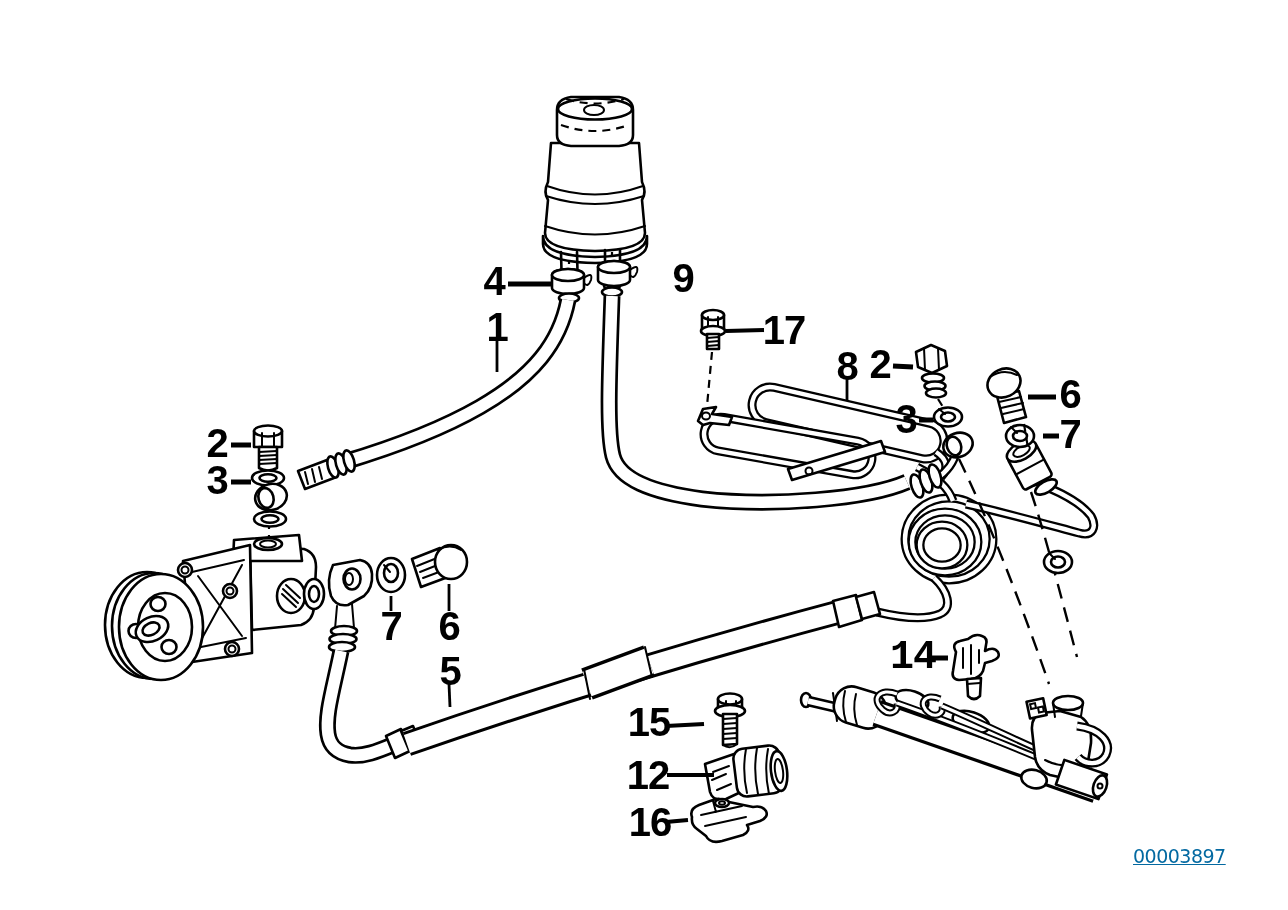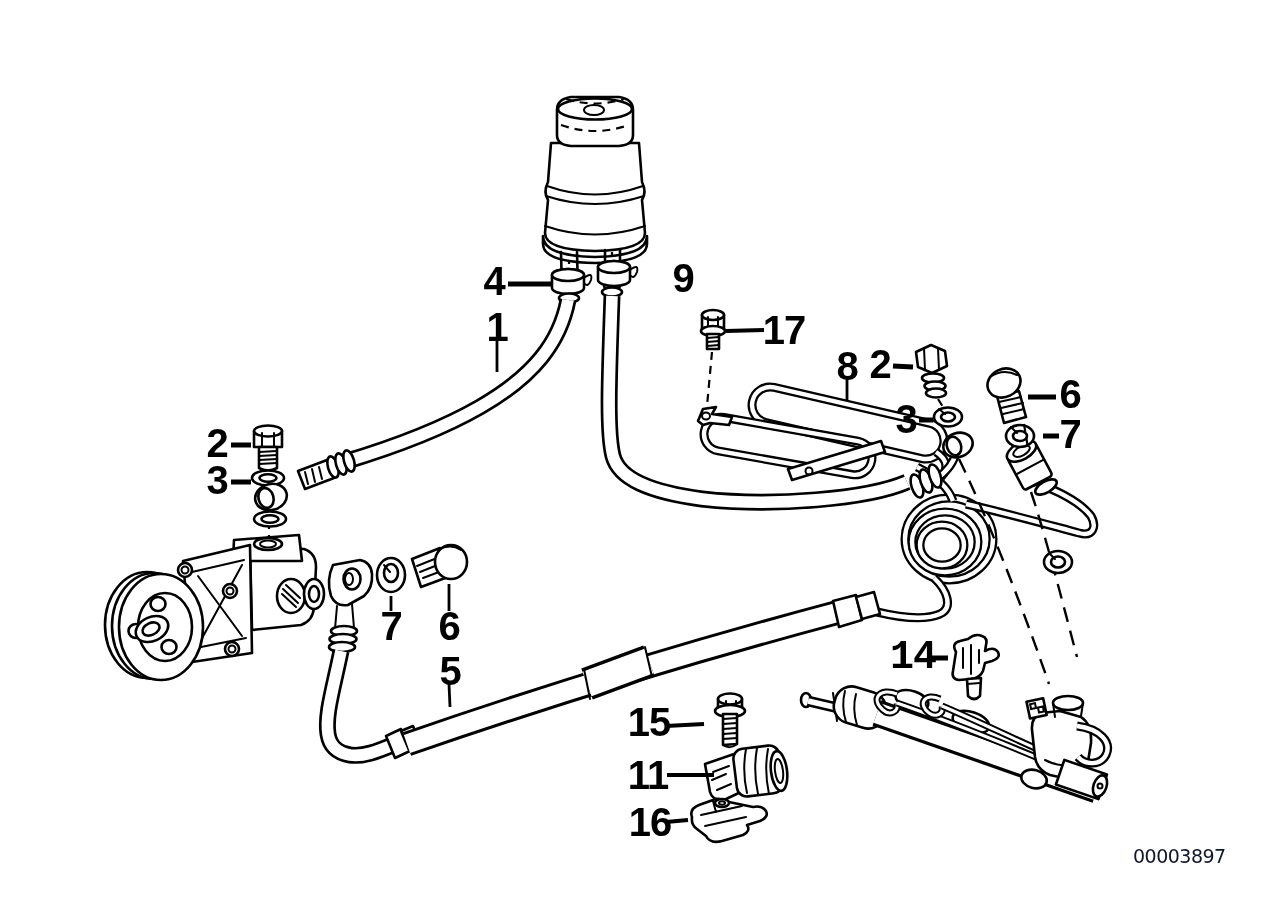--- a/index.html
+++ b/index.html
@@ -14,21 +14,21 @@
   .t34{fill:none;stroke:#000;stroke-width:33;}   .t34i{fill:none;stroke:#fff;stroke-width:26;}
   .t9{fill:none;stroke:#000;stroke-width:9;}     .t9i{fill:none;stroke:#fff;stroke-width:4.4;}
   .t7{fill:none;stroke:#000;stroke-width:7;}     .t7i{fill:none;stroke:#fff;stroke-width:3;}
   .t12{fill:none;stroke:#000;stroke-width:11;}   .t12i{fill:none;stroke:#fff;stroke-width:5.5;}
   .rk{fill:none;stroke:#000;stroke-width:27;}    .rki{fill:none;stroke:#fff;stroke-width:20.5;}
   .dash{fill:none;stroke:#000;stroke-width:2.4;stroke-dasharray:15 9;}
   .dashf{fill:none;stroke:#000;stroke-width:2.2;stroke-dasharray:8 6;}
   .callout{position:absolute;transform:translate(-50%,-50%);
            font:bold 40px/1 "Liberation Sans",sans-serif;color:#000;letter-spacing:-1px;
            user-select:none;cursor:pointer;}
-  .docnum{position:absolute;font:19px/1 "DejaVu Sans",sans-serif;color:#0f172a;letter-spacing:-0.5px;}
+  .docnum{position:absolute;font:19px/1 "DejaVu Sans",sans-serif;color:#0369a1;letter-spacing:-0.5px;text-decoration:underline;}
   .leader{stroke:#000;fill:none;}
 </style>
 </head>
 <body>
 
 <div id="stage">
 
   <svg id="art" viewBox="0 0 1288 910" xmlns="http://www.w3.org/2000/svg">
 
     <g>
@@ -371,19 +371,19 @@
       <div class="callout" style="left: 1070px; top: 394px;">6</div>
       <div class="callout" style="left: 906px; top: 419px;">3</div>
       <div class="callout" style="left: 1070px; top: 434px;">7</div>
       <div class="callout" style="left: 217px; top: 443px;">2</div>
       <div class="callout" style="left: 217px; top: 480px;">3</div>
       <div class="callout" style="left: 391px; top: 626px;">7</div>
       <div class="callout" style="left: 449px; top: 626px;">6</div>
       <div class="callout" style="left: 450px; top: 671px;">5</div>
       <div class="callout" style="left: 913px; top: 658px; font-family: Liberation Mono, monospace;">14</div>
       <div class="callout" style="left: 649px; top: 722px;">15</div>
-      <div class="callout" style="left: 648px; top: 775px;">11</div>
+      <div class="callout" style="left: 648px; top: 775px;">12</div>
       <div class="callout" style="left: 650px; top: 822px;">16</div>
     </div>
 
   <div class="docnum" style="left: 1133px; top: 847px;">00003897</div>
 
 </div>
 
 </body></html>

